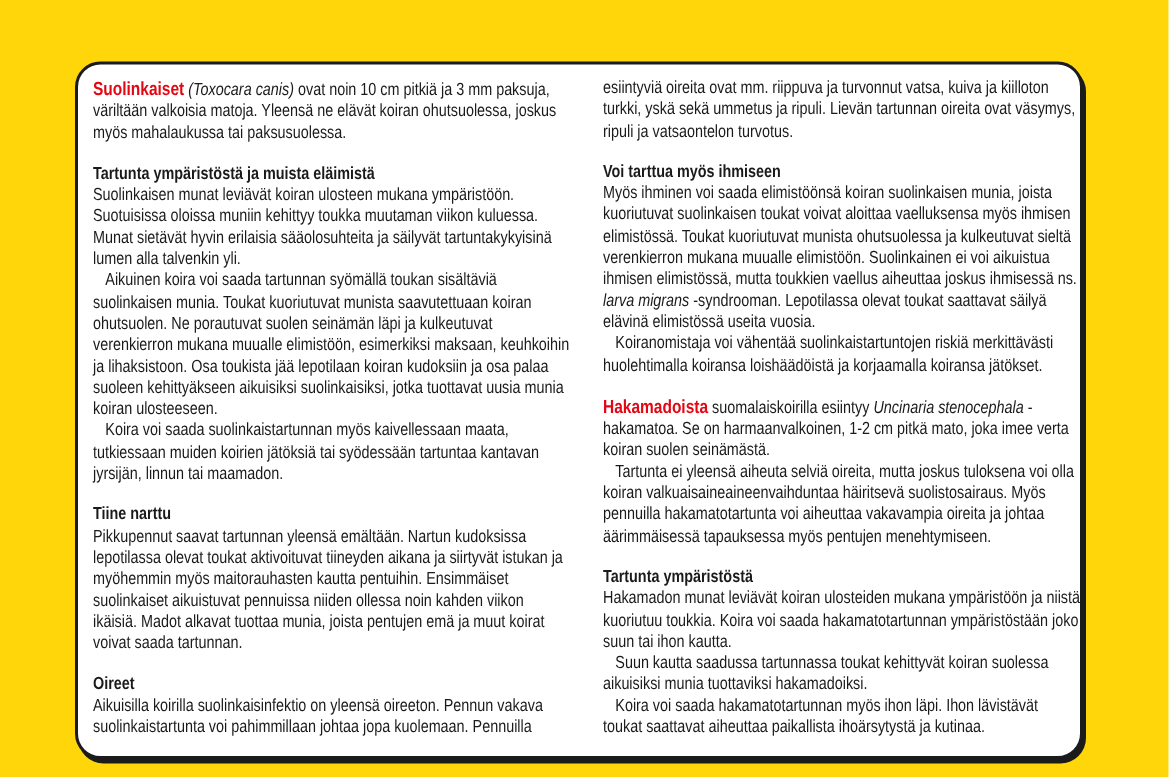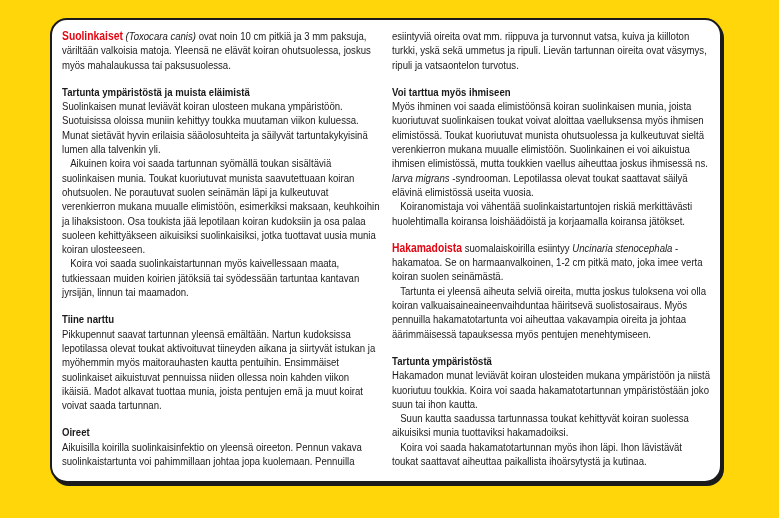--- a/index.html
+++ b/index.html
@@ -6,36 +6,36 @@
   body {
     width: 779px; height: 518px;
     background: #FFD60A;
     font-family: "Liberation Sans", sans-serif;
     position: relative;
     overflow: hidden;
     color: #1a1a1a;
   }
   .card {
     position: absolute;
-    left: 50px; top: 18px;
+    left: 50px; top: 41px;
     width: 672px; height: 465px;
     box-sizing: border-box;
     background: #ffffff;
     border: 2.5px solid #1b1b1b;
     border-radius: 17px;
     box-shadow: 2px 3px 0 #1b1b1b;
     padding: 9px 0 6px 10px;
     display: flex;
     overflow: hidden;
   }
   .col {
     width: 318px;
     flex: 0 0 318px;
   }
-  .col + .col { margin-left: 12px; }
+  .col + .col { margin-left: 22px; }
   .condense {
     width: 122%;
     transform: scaleX(0.82);
     transform-origin: left top;
     font-size: 11.7px;
     line-height: 14.3px;
     letter-spacing: 0;
   }
   p { margin: 0; }
   .heading {

